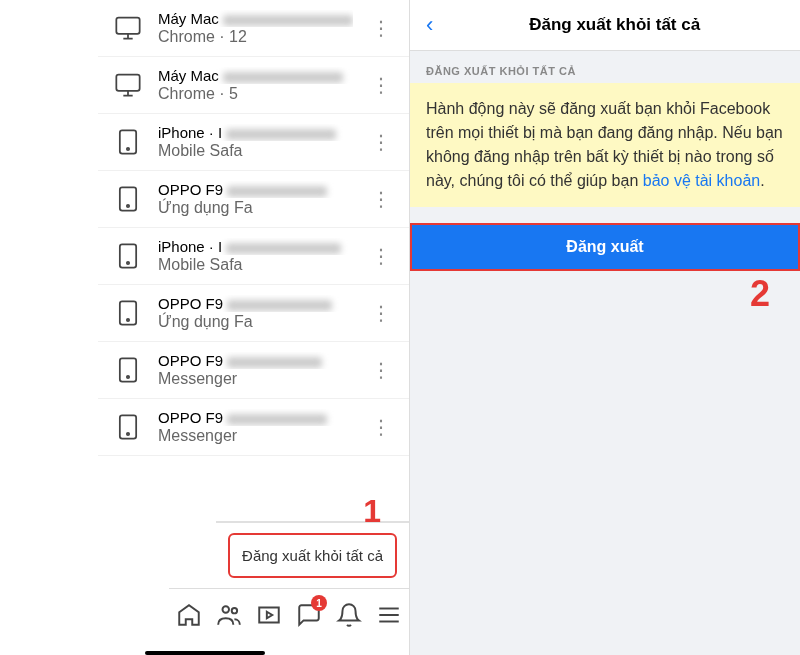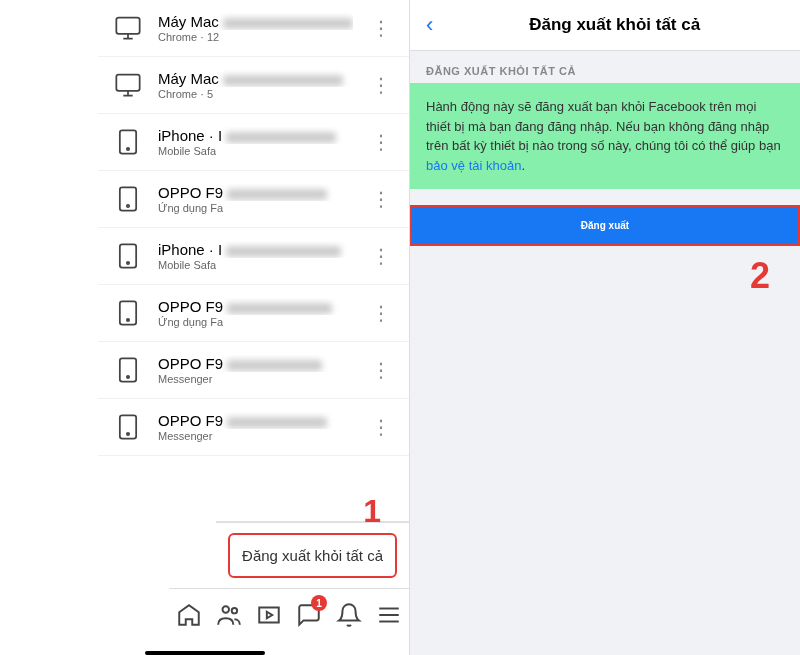--- a/index.html
+++ b/index.html
@@ -59,21 +59,21 @@
     .device-name {
       font-size: 15px;
       font-weight: 500;
       color: #000;
       white-space: nowrap;
       overflow: hidden;
       text-overflow: ellipsis;
     }
 
     .device-sub {
-      font-size: 11px;
+      font-size: 16px;
       color: #666;
       margin-top: 1px;
     }
 
     .device-blur {
       display: inline-block;
       background: #ccc;
       border-radius: 3px;
       height: 11px;
       vertical-align: middle;
@@ -204,43 +204,43 @@
 
     .section-label {
       font-size: 11px;
       font-weight: 600;
       color: #888;
       padding: 14px 16px 6px;
       letter-spacing: 0.5px;
     }
 
     .description-box {
-      background: #86efac;
+      background: #fef9c3;
       padding: 14px 16px;
-      font-size: 13px;
+      font-size: 16px;
       color: #333;
       line-height: 1.5;
     }
 
     .description-box a {
       color: #1877f2;
       text-decoration: none;
     }
 
     .action-buttons {
       margin-top: 16px;
       position: relative;
     }
 
     .action-btn-primary {
       width: calc(100% - 0px);
       padding: 13px;
       background: #1877f2;
       color: #fff;
-      font-size: 10px;
+      font-size: 16px;
       font-weight: 600;
       border: 2px solid #e53935;
       cursor: pointer;
       display: block;
     }
 
     .action-btn-secondary {
       width: 100%;
       padding: 13px;
       background: #fff;

